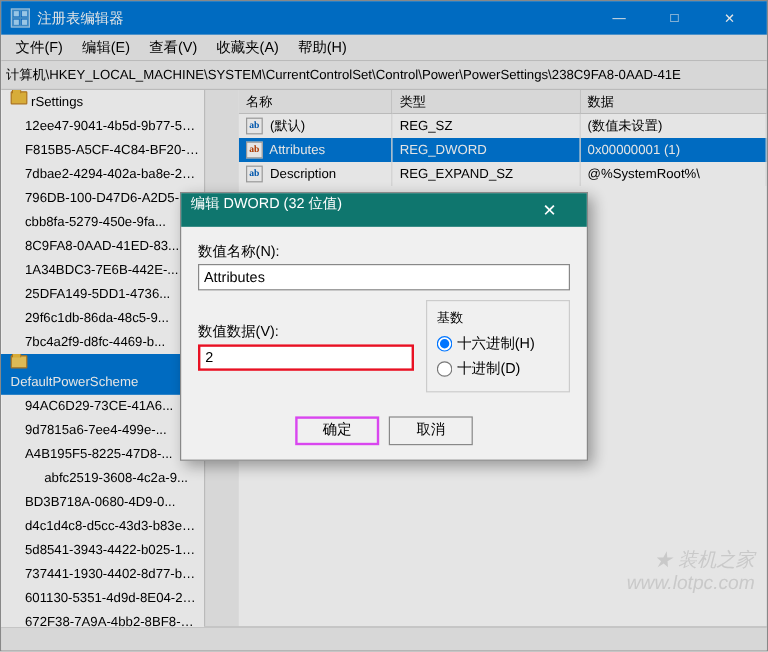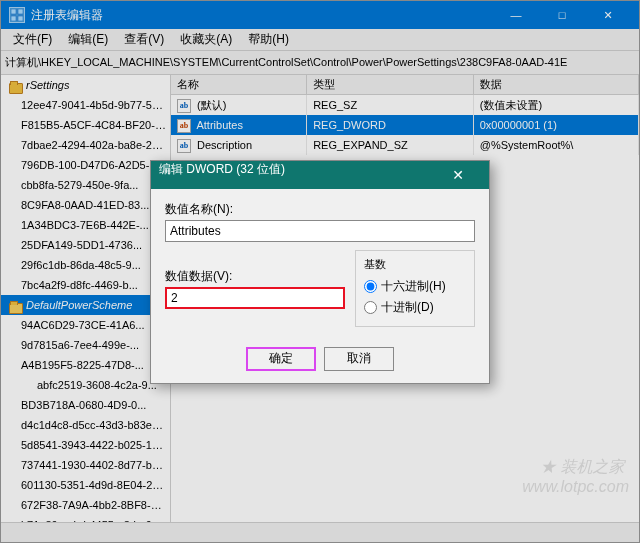--- a/index.html
+++ b/index.html
@@ -111,26 +111,25 @@
       font-size: 11px;
     }
     .tree-item {
       padding: 1px 4px 1px 8px;
       white-space: nowrap;
       overflow: hidden;
       text-overflow: ellipsis;
       cursor: pointer;
       line-height: 18px;
     }
-    .tree-item.selected { background: #0078d7; color: white; }
+    .tree-item.selected { background: #0078d7; color: white; flex-direction: column; }
     .tree-item.folder {
       display: flex;
-      align-items: flex-end;
+      align-items: flex-start;
       gap: 3px;
-      font-style: italic;
     }
     .folder-icon {
       width: 14px;
       height: 11px;
       background: #f0c040;
       border: 1px solid #c08020;
       border-radius: 1px;
       flex-shrink: 0;
       position: relative;
     }
@@ -145,20 +144,21 @@
       border: 1px solid #c08020;
       border-bottom: none;
       border-radius: 1px 1px 0 0;
     }
 
     
     .right-panel {
       flex: 1;
       background: white;
       overflow: auto;
+      margin-left: 28px;
     }
     .reg-table {
       width: 100%;
       border-collapse: collapse;
       font-size: 11px;
     }
     .reg-table th {
       background: #f0f0f0;
       border-bottom: 1px solid #d0d0d0;
       border-right: 1px solid #d0d0d0;
@@ -466,21 +466,21 @@
           </tr>
         </tbody>
       </table>
     </div>
   </div>
 
   <div class="status-bar">
     <span></span>
   </div>
 
-  <div class="watermark" style="white-space:pre;text-align:left;">
+  <div class="watermark" style="white-space:pre;text-align:right;">
     ★ 装机之家
 www.lotpc.com
   </div>
 
   <div class="modal-overlay">
     <div class="dialog">
 
       <div class="dialog-title">
         <span class="dialog-title-text">编辑 DWORD (32 位值)</span>
         <div class="dialog-close-btn">✕</div>

